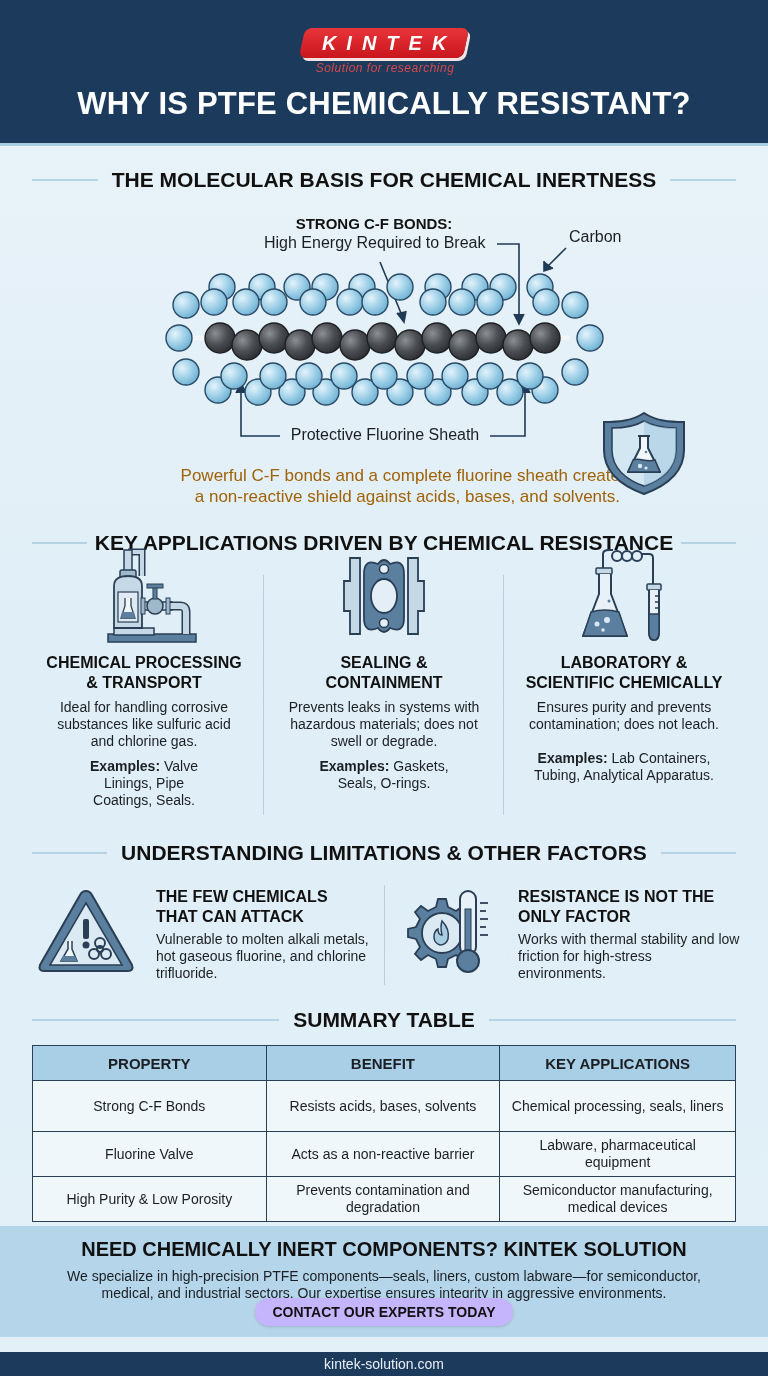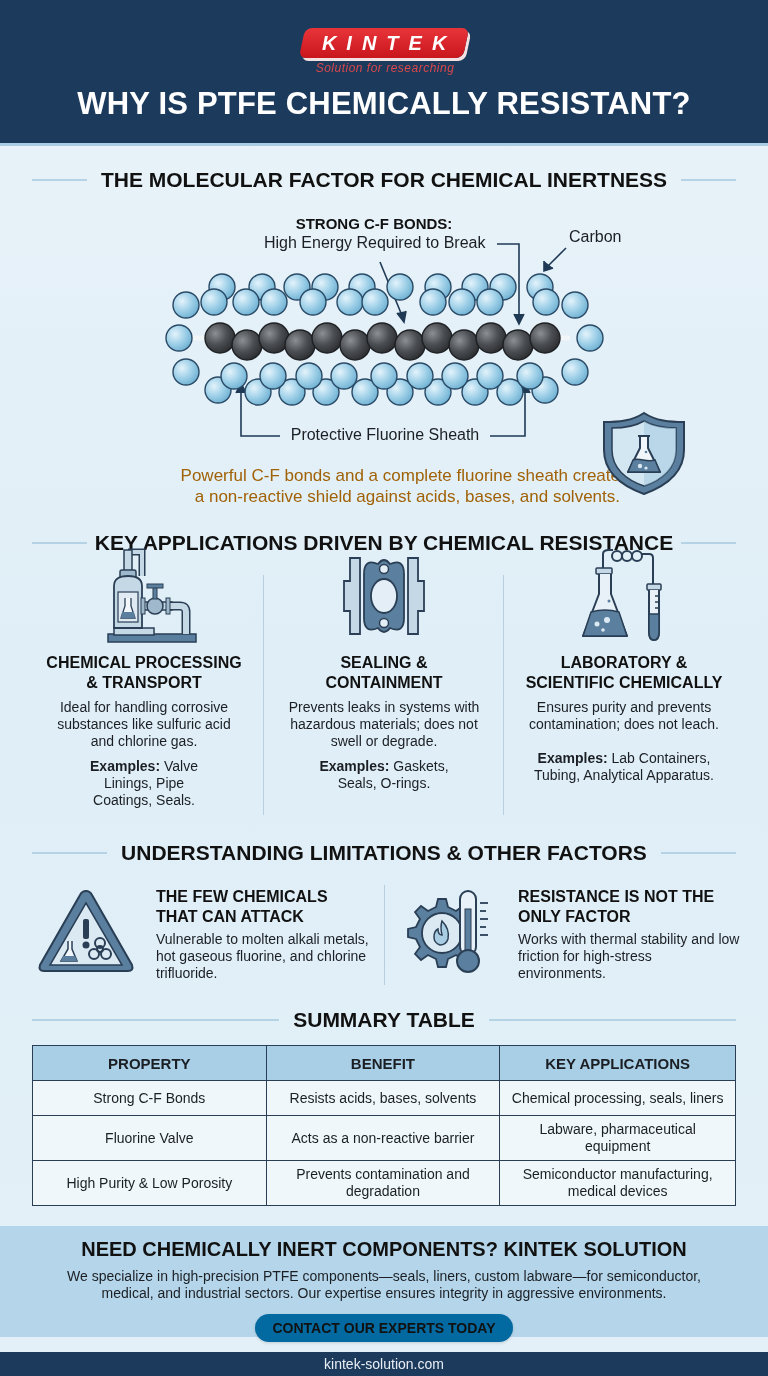--- a/index.html
+++ b/index.html
@@ -64,22 +64,22 @@
   }
   table.summary th { background: #a9cfe6; font-weight: bold; font-size: 15px; height: 35px; }
   table.summary td { background: rgba(241,248,252,0.85); }
   .cta {
     position: absolute; left: 0; top: 1226px; width: 768px; height: 111px;
     background: #b5d6ea;
   }
   .cta-title { position: absolute; left: 0; top: 12px; width: 768px; text-align: center; font-weight: bold; font-size: 20px; color: #111; }
   .cta-body { position: absolute; left: 30px; top: 42px; width: 708px; text-align: center; font-size: 14px; line-height: 17px; color: #1b1f24; }
   .cta-btn {
-    position: absolute; left: 255px; top: 88px; width: 258px; height: 28px;
-    background: #0369a1; border: none; border-radius: 14px;
+    position: absolute; left: 255px; top: 72px; width: 258px; height: 28px;
+    background: #c4b5fd; border: none; border-radius: 14px;
     font-family: "Liberation Sans", sans-serif; font-weight: bold; font-size: 14px; color: #111;
     box-shadow: 0 1px 3px rgba(0,0,0,0.15);
   }
   .footer {
     position: absolute; left: 0; top: 1352px; width: 768px; height: 24px;
     background: #1c3a5c; color: #e8eef4; text-align: center; font-size: 14px; line-height: 24px;
   }
 </style>
 </head>
 <body>
@@ -87,21 +87,21 @@
 <div class="header">
   <div class="logo-box">
     <span class="logo-text">KINTEK</span>
   </div>
   <div class="logo-tag">Solution for researching</div>
   <div class="main-title">WHY IS PTFE CHEMICALLY RESISTANT?</div>
 </div>
 
 <div class="sec-heading" style="top:168px;">
   <div class="rule"></div>
-  <div class="txt">THE MOLECULAR FACTOR FOR CHEMICAL INERTNESS</div>
+  <div class="txt">THE MOLECULAR BASIS FOR CHEMICAL INERTNESS</div>
   <div class="rule"></div>
 </div>
 
 <div class="label-bold" style="left:284px; top:215px; width:180px;">STRONG C-F BONDS:</div>
 <div class="label" style="left:264px; top:234px; width:240px;">High Energy Required to Break</div>
 <div class="label" style="left:569px; top:228px;">Carbon</div>
 
 <svg style="position:absolute; left:0; top:0;" width="768" height="520" viewBox="0 0 768 520">
   <defs>
     <radialGradient id="fl" cx="35%" cy="35%" r="70%">
@@ -380,21 +380,21 @@
 
 <table class="summary">
   <thead>
     <tr>
       <th style="width:234px;">PROPERTY</th>
       <th style="width:234px;">BENEFIT</th>
       <th style="width:236px;">KEY APPLICATIONS</th>
     </tr>
   </thead>
   <tbody>
-    <tr style="height:35px;">
+    <tr style="height:51px;">
       <td>Strong C-F Bonds</td>
       <td>Resists acids, bases, solvents</td>
       <td>Chemical processing, seals, liners</td>
     </tr>
     <tr style="height:45px;">
       <td>Fluorine Valve</td>
       <td>Acts as a non-reactive barrier</td>
       <td>Labware, pharmaceutical equipment</td>
     </tr>
     <tr style="height:45px;">

